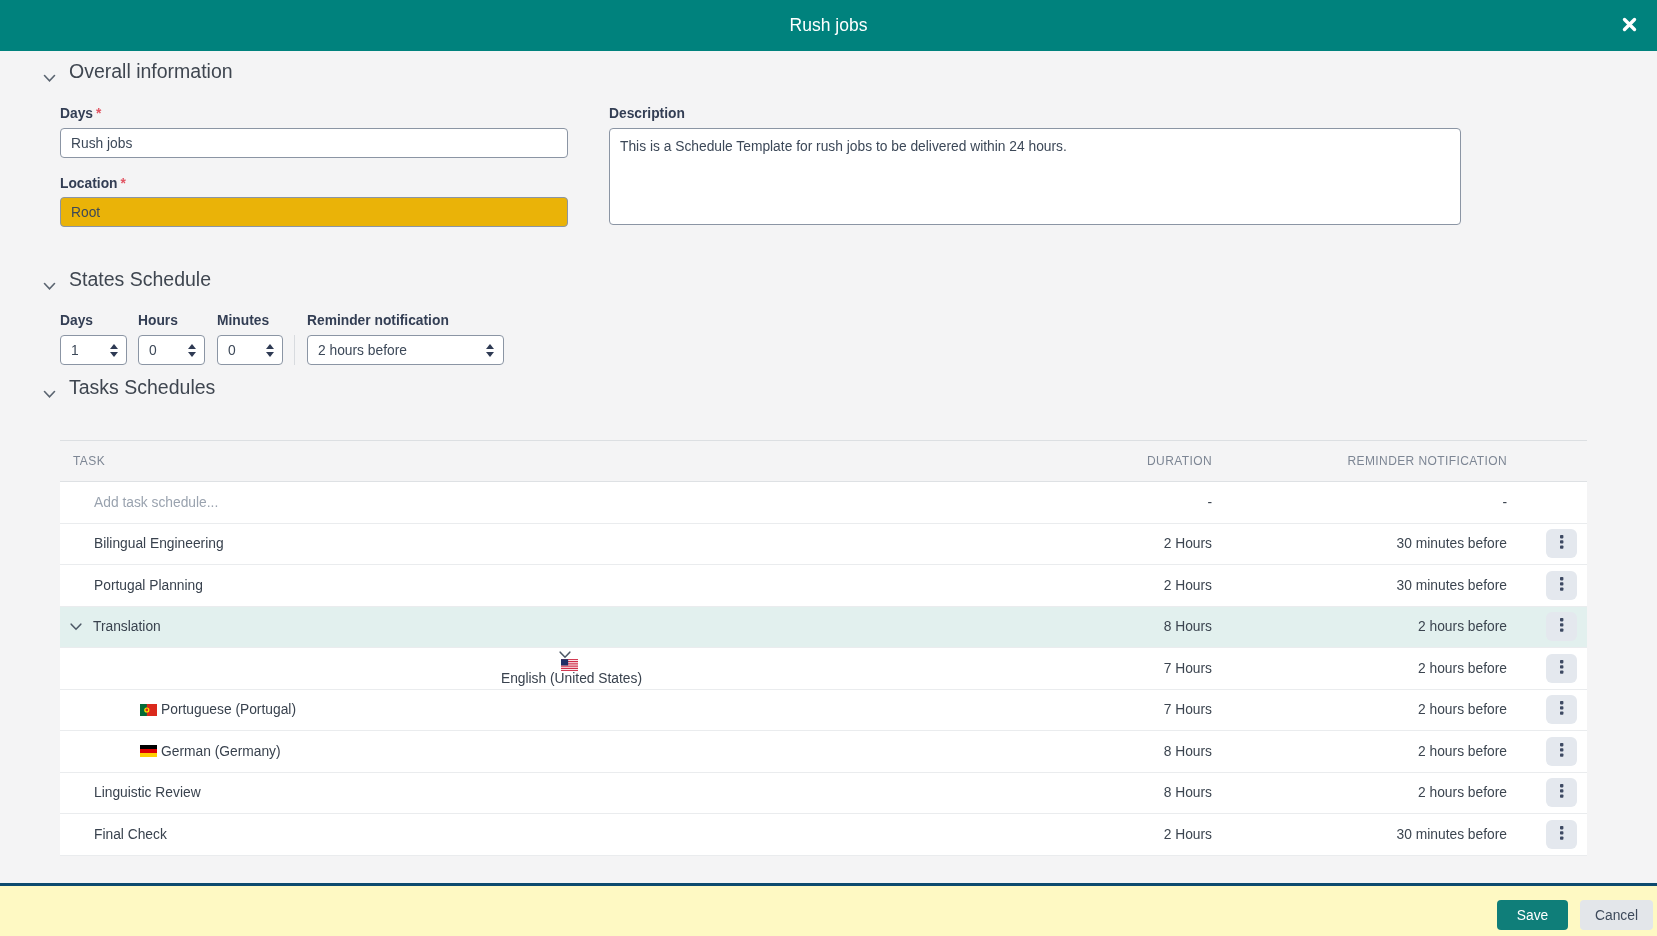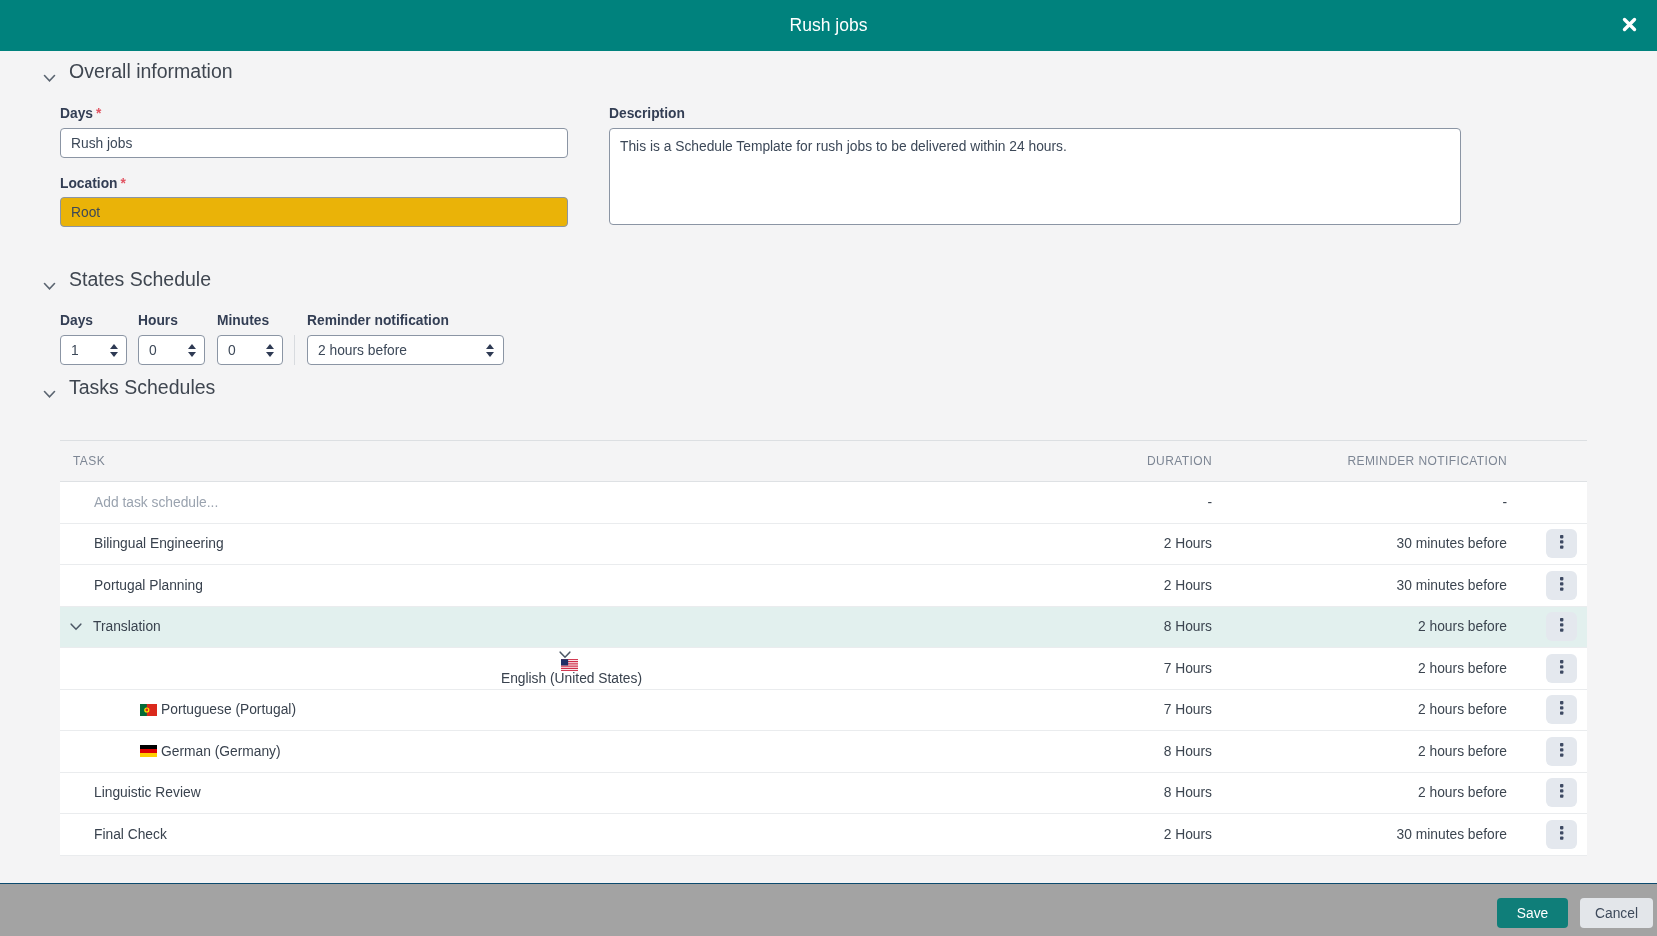--- a/index.html
+++ b/index.html
@@ -89,21 +89,21 @@
   .task.placeholder { color: #9AA3AF; }
   .cell.act { display: flex; justify-content: flex-end; padding-right: 10px; }
   .kebab {
     width: 31px; height: 29px; border: none; border-radius: 6px;
     background: #E4E8EE; cursor: pointer; display: flex; align-items: center; justify-content: center;
   }
 
   
   .modal-footer {
     position: absolute; left: 0; top: 883px; width: 1657px; height: 53px;
-    background: #a3a3a3; border-top: 1px solid #0c4a6e;
+    background: #fef9c3; border-top: 3px solid #0c4a6e;
   }
   .btn {
     position: absolute; top: 14px; height: 30px; border: none; border-radius: 4px;
     font-family: "Liberation Sans", sans-serif; font-size: 13.8px; cursor: pointer;
   }
   .btn-save { left: 1497px; width: 71px; background: #0F7E79; color: #FFFFFF; }
   .btn-cancel { left: 1580px; width: 73px; background: #E3E6EA; color: #3E4A5B; }
 </style>
 </head>
 <body>

